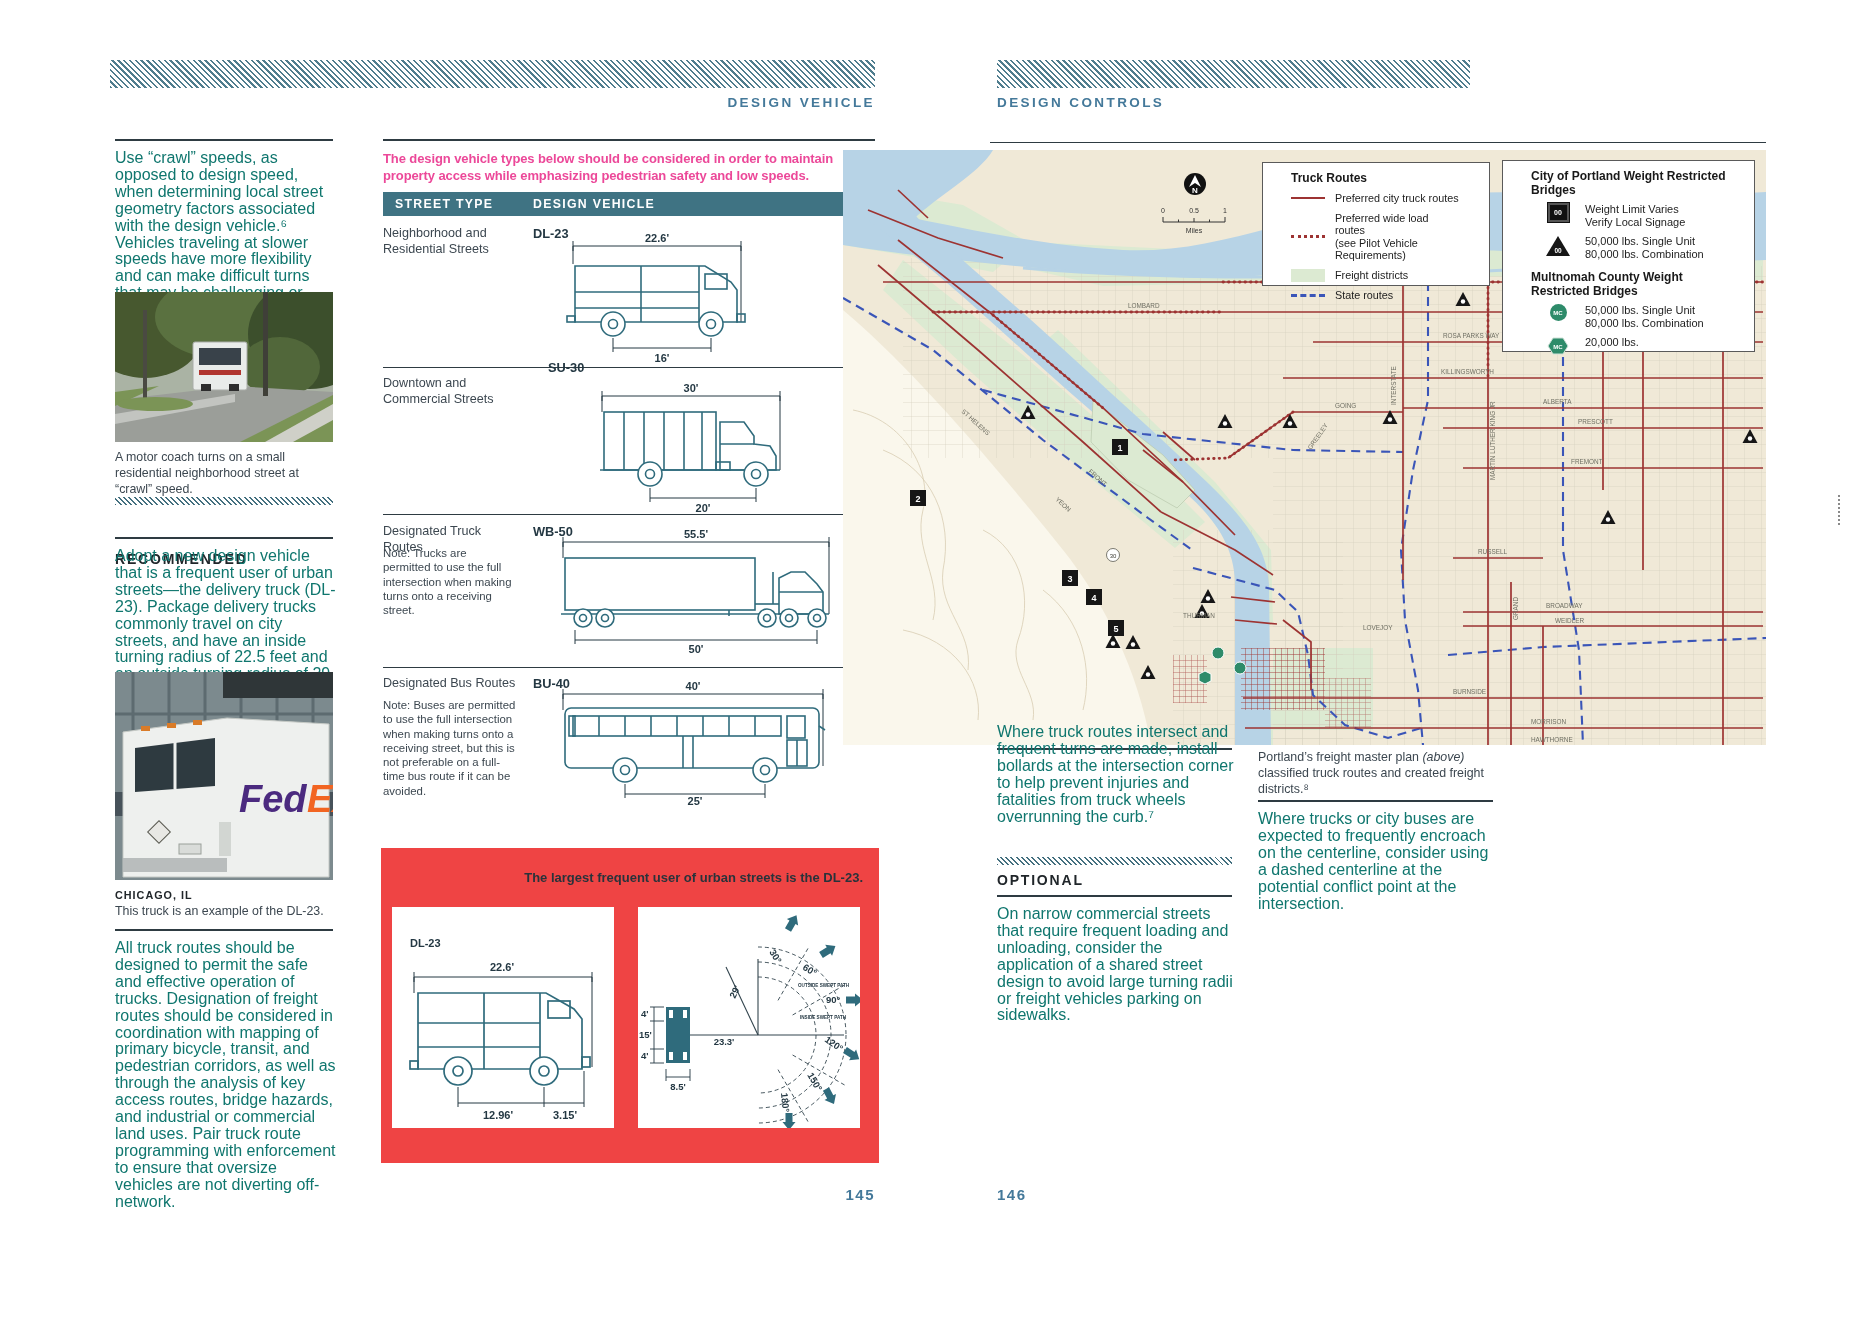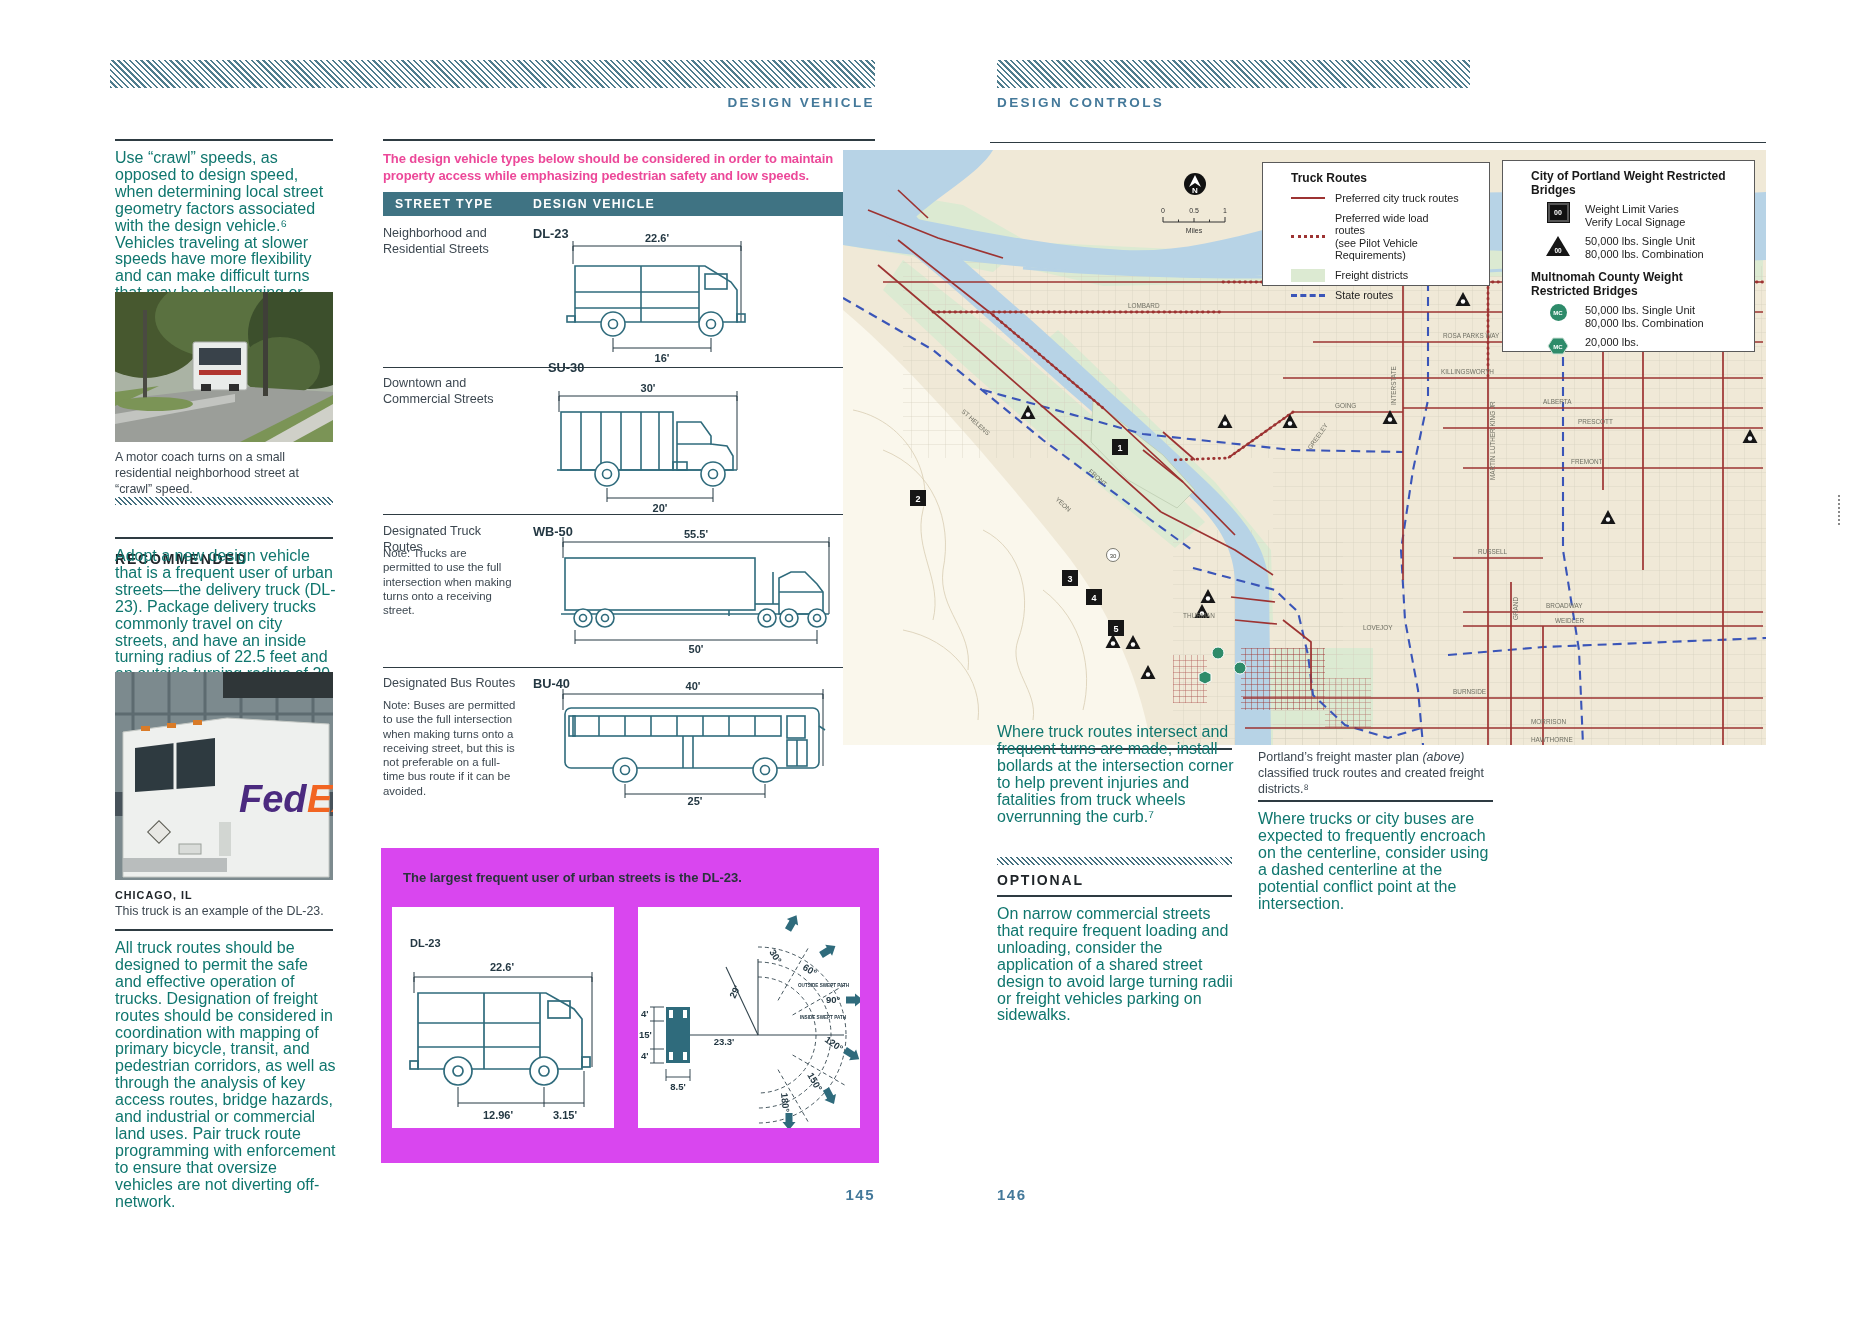--- a/index.html
+++ b/index.html
@@ -13,21 +13,21 @@
   .caption{font-size:12.4px;line-height:15.8px;color:#3c4750;}
   .seclabel{font-weight:bold;font-size:14px;letter-spacing:1.8px;color:#20262a;}
   .rule{background:#2e3b42;height:1.5px;}
   .thinrule{background:#2e3b42;height:1px;}
   .smallcaps{font-weight:bold;font-size:10.8px;letter-spacing:1px;color:#20262a;}
   .boldintro{font-weight:bold;font-size:13px;line-height:16.6px;color:#ec4899;letter-spacing:-0.1px;}
   .tealbar{background:#3f7383;color:#ffffff;font-weight:bold;font-size:12.3px;letter-spacing:1.3px;height:24px;line-height:24px;}
   .streettype{font-size:12.6px;line-height:15.8px;color:#3c4750;}
   .vehname{font-weight:bold;font-size:12.8px;color:#243843;}
   .note{font-size:11.4px;line-height:14.3px;color:#3c4750;}
-  .beige{background:#d946ef;}
+  .beige{background:#ef4444;text-align:right;}
   .figtitle{font-weight:bold;font-size:13px;color:#29333b;}
   .panel{background:#ffffff;}
   .legendbox{background:#ffffff;border:1px solid #5a5a5a;box-sizing:border-box;padding:8px 28px;}
   .legtitle{font-weight:bold;font-size:12px;color:#191919;line-height:14px;}
   .legrow{display:flex;align-items:center;margin-top:7px;}
   .legicon{width:44px;flex:0 0 44px;display:flex;justify-content:flex-start;align-items:center;}
   .legtext{font-size:10.8px;color:#1d1d1d;line-height:12.6px;}
   .leg2row{display:flex;align-items:flex-start;margin-top:6px;}
   .leg2icon{width:54px;flex:0 0 54px;display:flex;justify-content:center;align-items:center;}
   .leg2text{font-size:11px;color:#1d1d1d;line-height:13px;}
@@ -169,21 +169,21 @@
           <line x1="178" y1="108" x2="178" y2="122"></line>
         <line x1="80" y1="118" x2="178" y2="118"></line>
       </g>
       <text x="129" y="132" text-anchor="middle" class="dimt">16'</text>
     </svg>
   </div>
   <div class="abs thinrule" style="left:383px;top:367px;width:492px;"></div>
 
   <div class="abs streettype" style="left:383px;top:376px;width:130px;">Downtown and Commercial Streets</div>
   <div class="abs vehname" style="left:533px;top:360px;margin-left:15px;">SU-30</div>
-  <div class="abs" style="left:521px;top:382px;">
+  <div class="abs" style="left:564px;top:382px;">
     <svg width="250" height="132" viewBox="0 0 250 132">
       <g stroke="#243843" stroke-width="1">
         <line x1="38" y1="14" x2="216" y2="14"></line>
           <line x1="38" y1="9" x2="38" y2="19"></line>
           <line x1="216" y1="9" x2="216" y2="19"></line>
         <line x1="38" y1="14" x2="38" y2="30"></line>
           <line x1="216" y1="14" x2="216" y2="88"></line>
       </g>
       <text x="127" y="10" text-anchor="middle" class="dimt">30'</text>
       <g fill="none" stroke="#2f6b7c" stroke-width="1.6">

